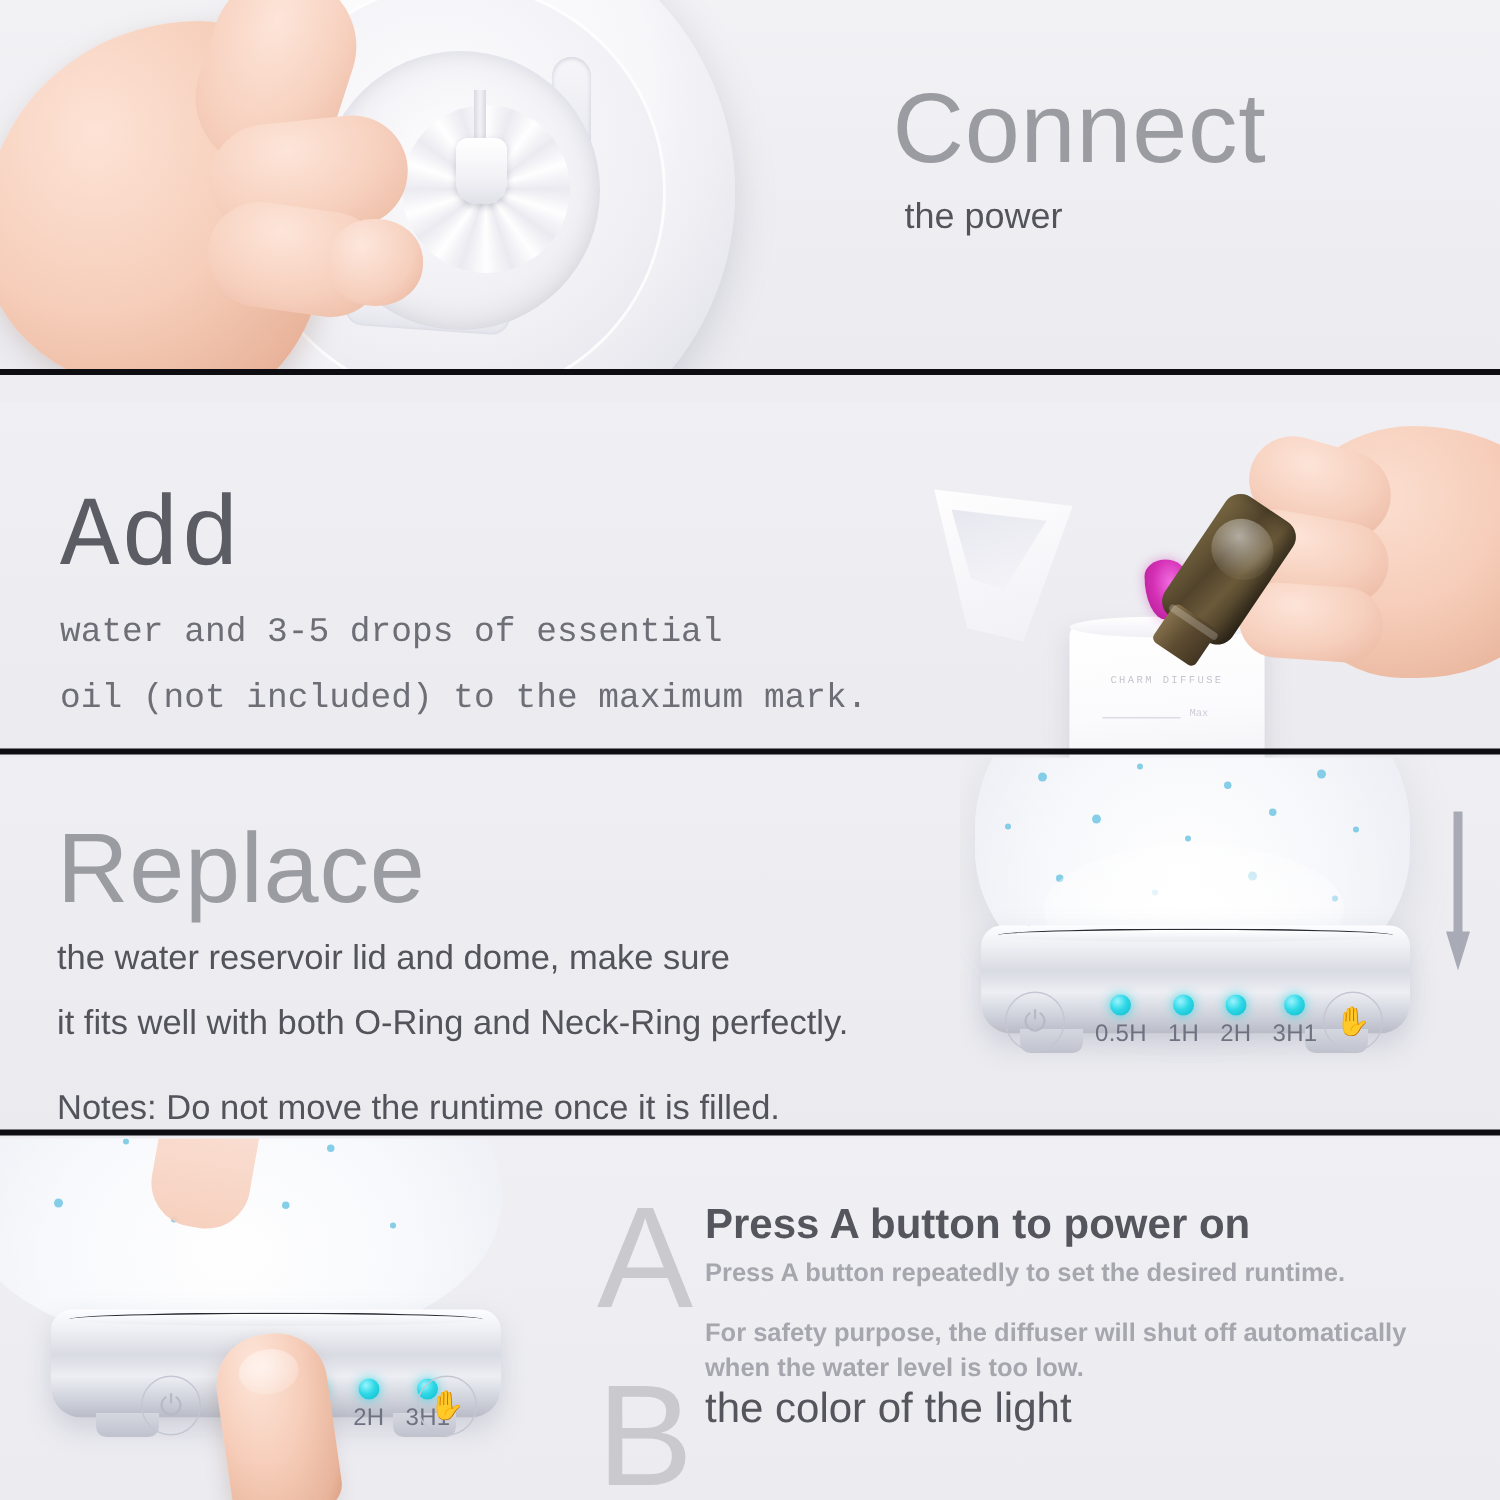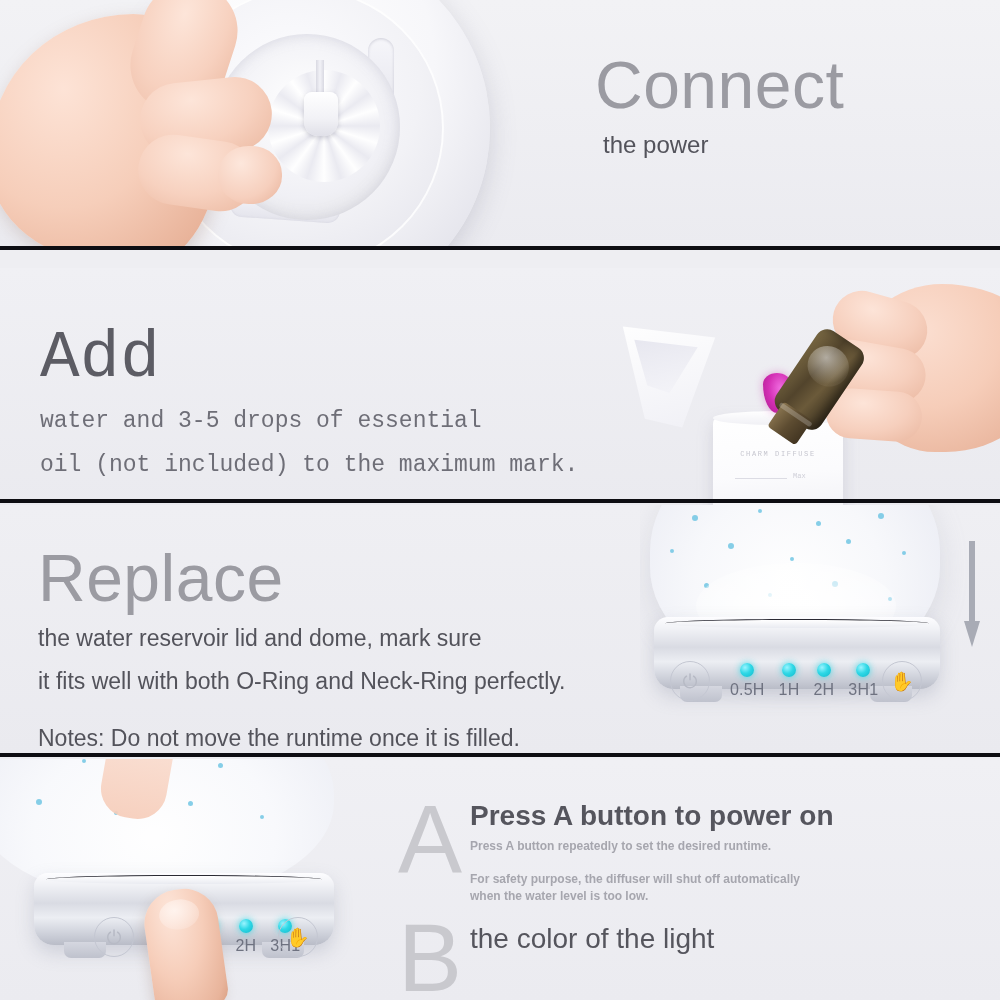--- a/index.html
+++ b/index.html
@@ -17,21 +17,21 @@
 
   
   .h-big{
     font-size:66px; font-weight:400; letter-spacing:0.5px;
     color:#9b9ba2; line-height:1.0; white-space:nowrap;
   }
   .h-big.dark{ color:#5c5c64; }
   .sub-lead{ font-size:24px; color:#53535b; line-height:1.25; }
   .body-txt{ font-size:23px; color:#6e6e77; line-height:1.32; white-space:nowrap; }
   .body-txt-d{ font-size:23px; color:#53535b; line-height:1.34; white-space:nowrap; }
-  .small-txt{ font-size:12px; color:#a6a6ae; line-height:1.35; white-space:nowrap; }
+  .small-txt{ font-size:17px; color:#a6a6ae; line-height:1.35; white-space:nowrap; }
   .head-ab{ font-size:28px; color:#55555d; line-height:1.22; white-space:nowrap; }
   .glyph-ab{ font-size:96px; color:#c9c9ce; line-height:0.92; font-weight:400; }
 
   
   .scene{ position:absolute; overflow:hidden; }
   .skin{
     position:absolute;
     background:radial-gradient(ellipse at 35% 28%, #fbded0 0%, #f6cdb9 45%, #eab79f 78%, #dda286 100%);
   }
 
@@ -324,21 +324,21 @@
         <div class="tank-maxlbl">Max</div>
       </div>
       <div class="tank-top" style="left:213px;top:143px;"></div>
     </div>
   </div>
   <div class="divider" style="top:499px;"></div>
 
   <div class="panel" id="p3">
     <div class="txt">
       <div class="h-big">Replace</div>
-      <div class="body-txt-d">the water reservoir lid and dome, mark sure</div>
+      <div class="body-txt-d">the water reservoir lid and dome, make sure</div>
       <div class="body-txt-d">it fits well with both O-Ring and Neck-Ring perfectly.</div>
       <div class="body-txt-d note">Notes: Do not move the runtime once it is filled.</div>
     </div>
 
     <div class="scene" style="left:640px;top:0;width:360px;height:250px;">
       <div class="domewrap" style="left:0;top:0;">
         <div class="dome"></div>
         <div class="speck" style="left:52px;top:10px;width:6px;height:6px;"></div>
         <div class="speck" style="left:118px;top:4px;width:4px;height:4px;"></div>
         <div class="speck" style="left:176px;top:16px;width:5px;height:5px;"></div>

